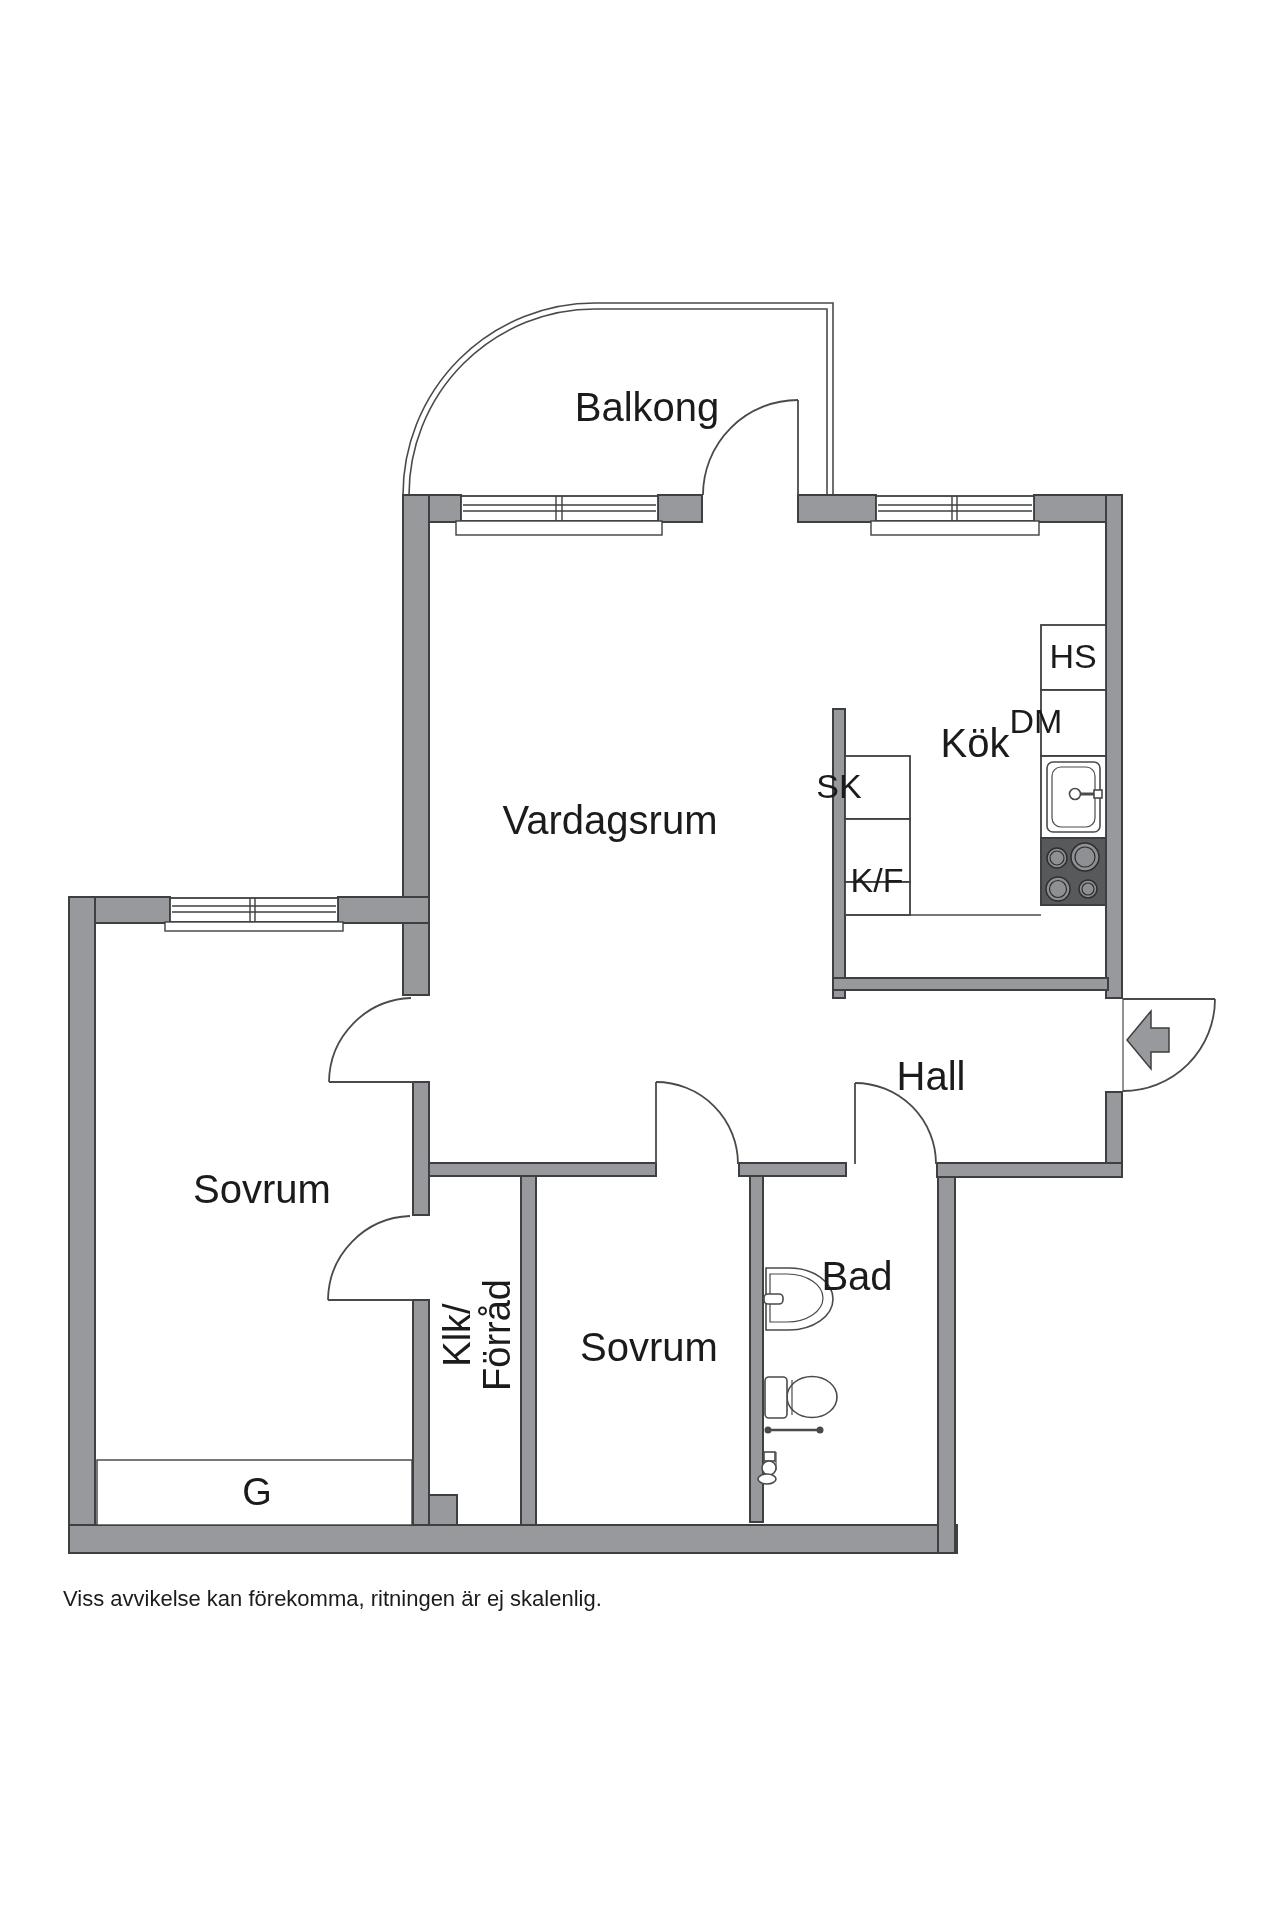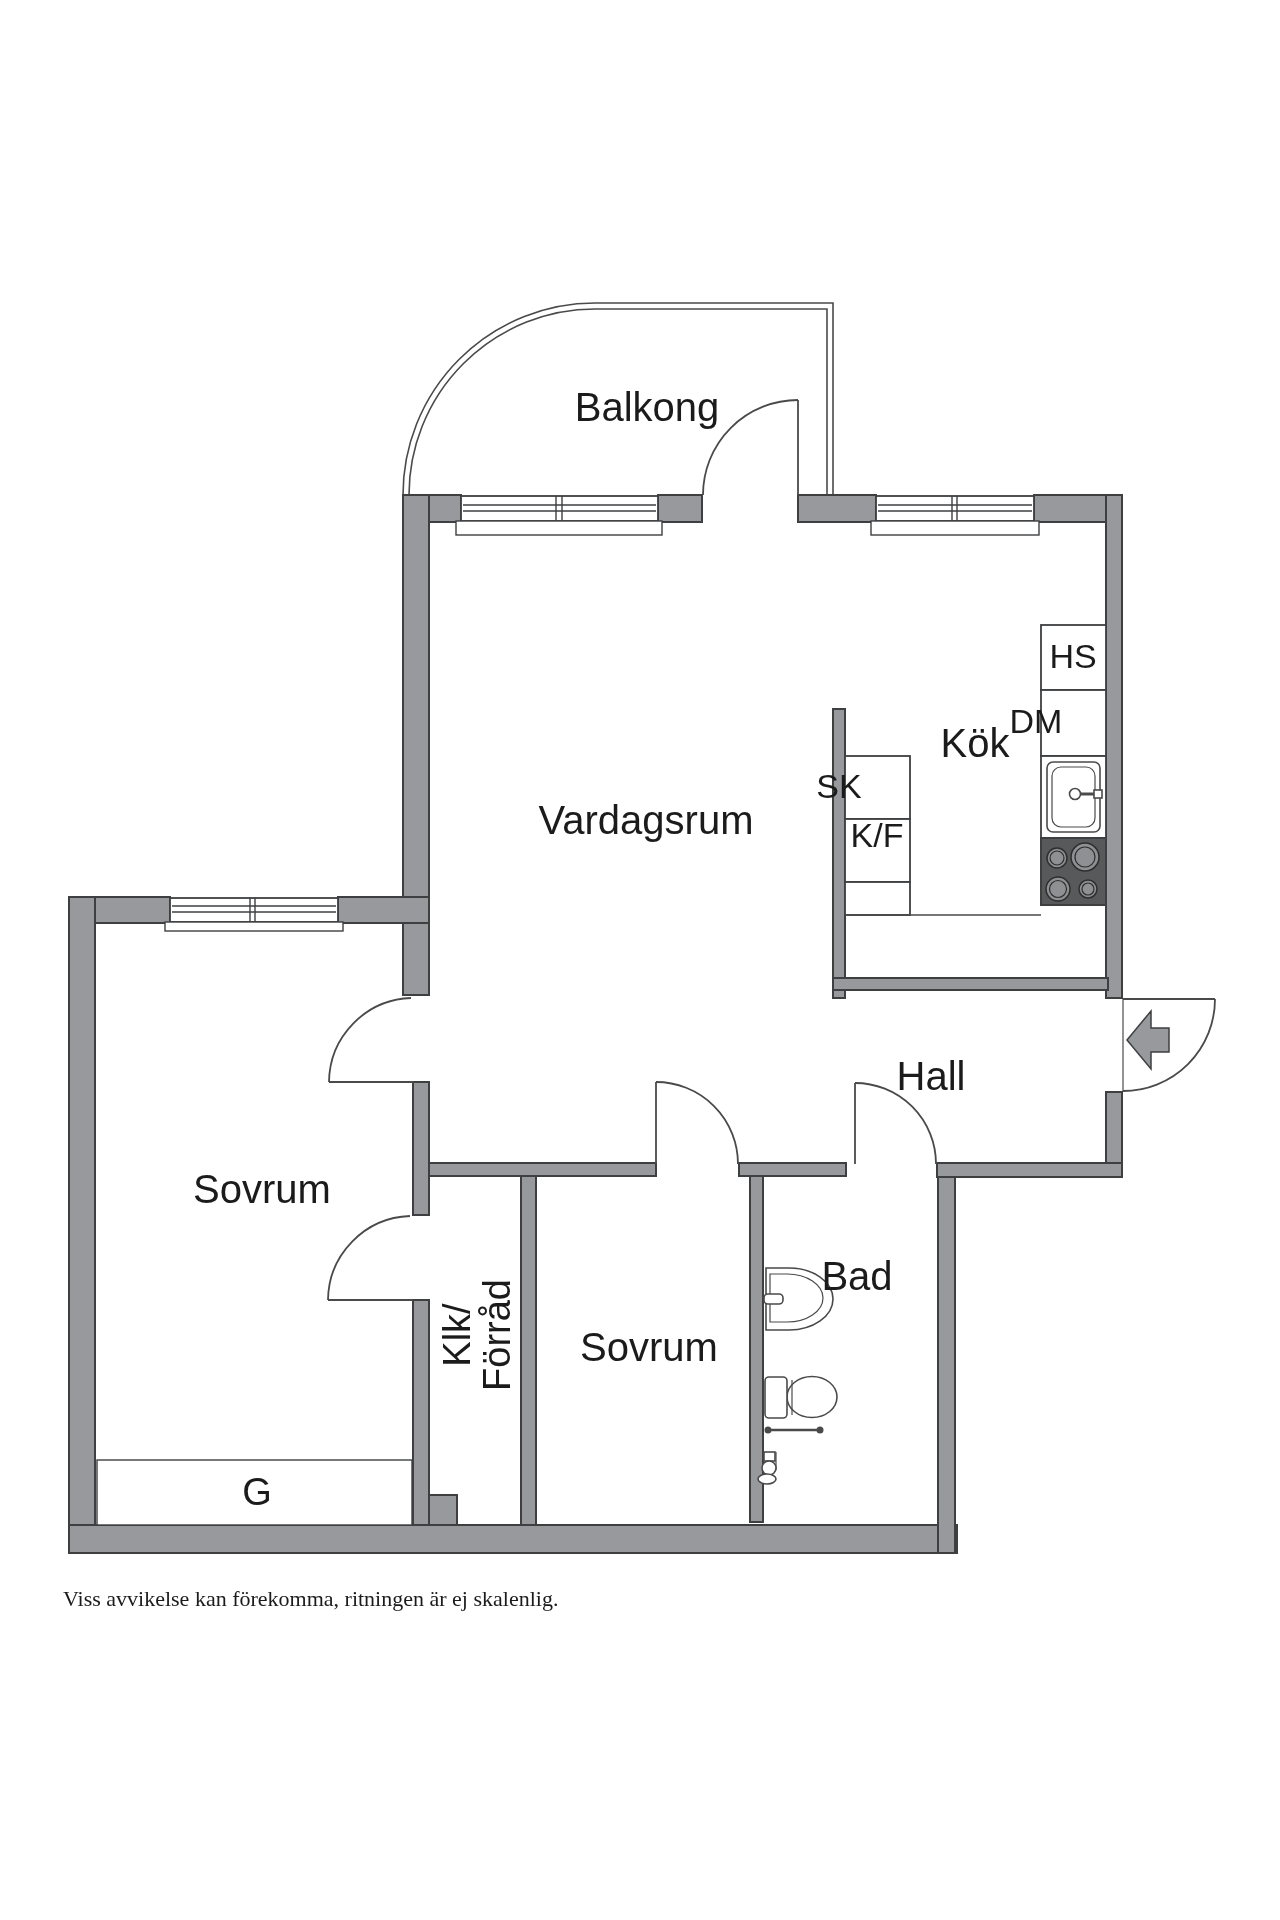--- a/index.html
+++ b/index.html
@@ -43,21 +43,20 @@
     transform:translate(-50%,-50%) rotate(-90deg);
     text-align:center;
     white-space:pre;
     font-size:38px;
   }
   #disclaimer{
     position:absolute;
     left:63px;top:1586px;
     font-size:22px;
     color:var(--text);
-    font-family:Liberation Serif, serif;
   }
 </style>
 </head>
 <body>
 
 <div id="canvas">
 
   <svg id="plan-svg" width="1280" height="1920" viewBox="0 0 1280 1920">
 
     <g>
@@ -194,29 +193,29 @@
         <line class="fix2" x1="776" y1="1452" x2="776" y2="1470"></line>
         <circle class="fix" cx="769" cy="1468" r="7"></circle>
         <ellipse class="fix" cx="767" cy="1479" rx="9" ry="5"></ellipse>
       </g>
     </g>
 
     <rect class="sill" x="97" y="1460" width="315" height="65"></rect>
   </svg>
 
   <div class="label" style="left:647px;top:407px">Balkong</div>
-  <div class="label" style="left:646px;top:820px">Vardagsrum</div>
+  <div class="label" style="left:610px;top:820px">Vardagsrum</div>
   <div class="label" style="left:975px;top:743px">Kök</div>
   <div class="label" style="left:931px;top:1076px">Hall</div>
   <div class="label" style="left:262px;top:1189px">Sovrum</div>
   <div class="label" style="left:649px;top:1347px">Sovrum</div>
   <div class="label" style="left:857px;top:1276px">Bad</div>
   <div class="label rot" style="left:478px;top:1335px">Klk/
 Förråd</div>
   <div class="label g" style="left:257px;top:1493px">G</div>
 
   <div class="label small" style="left:1073px;top:657px">HS</div>
   <div class="label small" style="left:1036px;top:722px">DM</div>
   <div class="label small" style="left:839px;top:787px">SK</div>
-  <div class="label small" style="left:877px;top:836px">K/F</div>
+  <div class="label small" style="left:877px;top:881px">K/F</div>
 
   <div id="disclaimer">Viss avvikelse kan förekomma, ritningen är ej skalenlig.</div>
 </div>
 
 </body></html>

